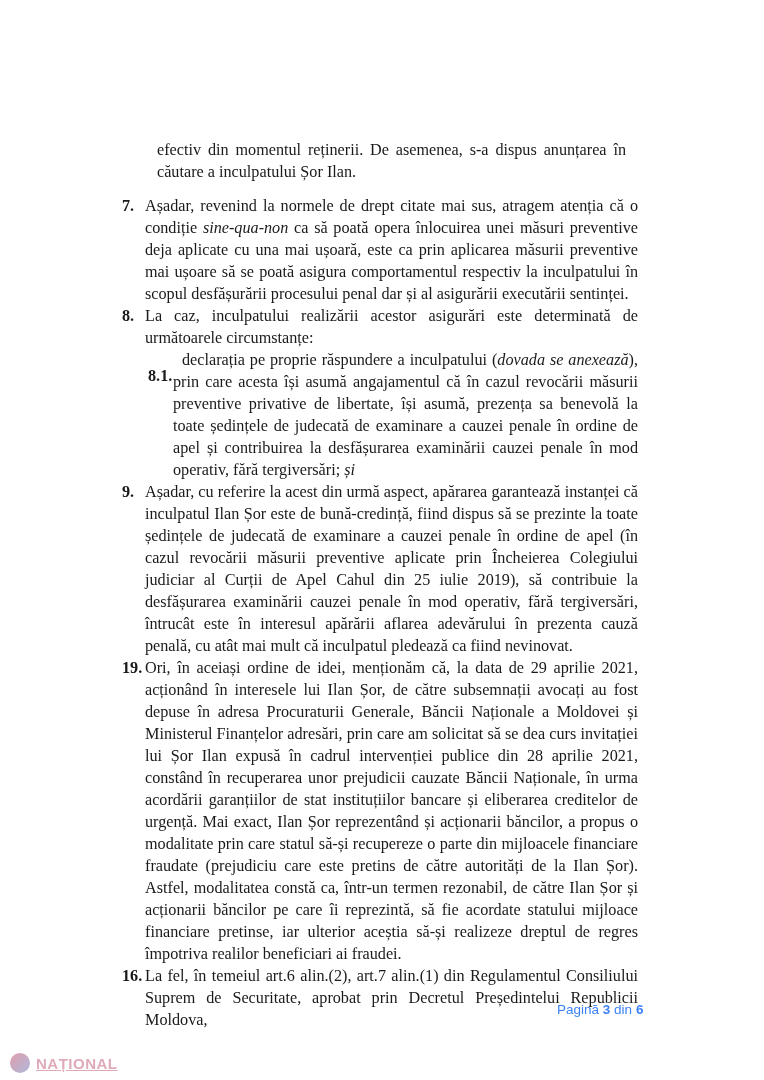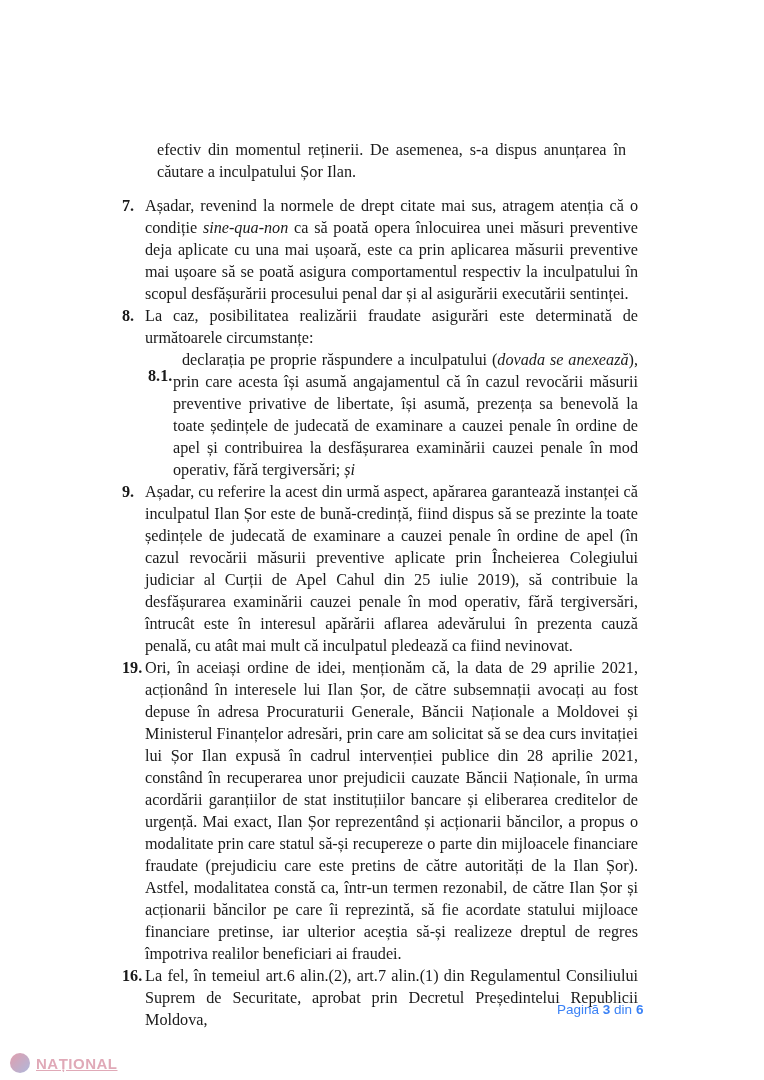--- a/index.html
+++ b/index.html
@@ -41,21 +41,21 @@
 
     <p class="cont">efectiv din momentul reținerii. De asemenea, s-a dispus anunțarea în căutare a inculpatului Șor Ilan.</p>
 
     <div class="para">
       <span class="num">7.</span>
       <span>Așadar, revenind la normele de drept citate mai sus, atragem atenția că o condiție </span><em>sine-qua-non</em><span> ca să poată opera înlocuirea unei măsuri preventive deja aplicate cu una mai ușoară, este ca prin aplicarea măsurii preventive mai ușoare să se poată asigura comportamentul respectiv la inculpatului în scopul desfășurării procesului penal dar și al asigurării executării sentinței.</span>
     </div>
 
     <div class="para">
       <span class="num">8.</span>
-      <span>La caz, posibilitatea realizării fraudate asigurări este determinată de următoarele circumstanțe:</span>
+      <span>La caz, inculpatului realizării acestor asigurări este determinată de următoarele circumstanțe:</span>
     </div>
 
     <div class="sub">
       <span class="num">8.1.</span>
       <div class="first">
         <span>declarația pe proprie răspundere a inculpatului (</span><em>dovada se anexează</em><span>), prin care acesta își asumă angajamentul că în cazul revocării măsurii preventive privative de libertate, își asumă, prezența sa benevolă la toate ședințele de judecată de examinare a cauzei penale în ordine de apel și contribuirea la desfășurarea examinării cauzei penale în mod operativ, fără tergiversări; </span><em>și</em>
       </div>
     </div>
 
 

